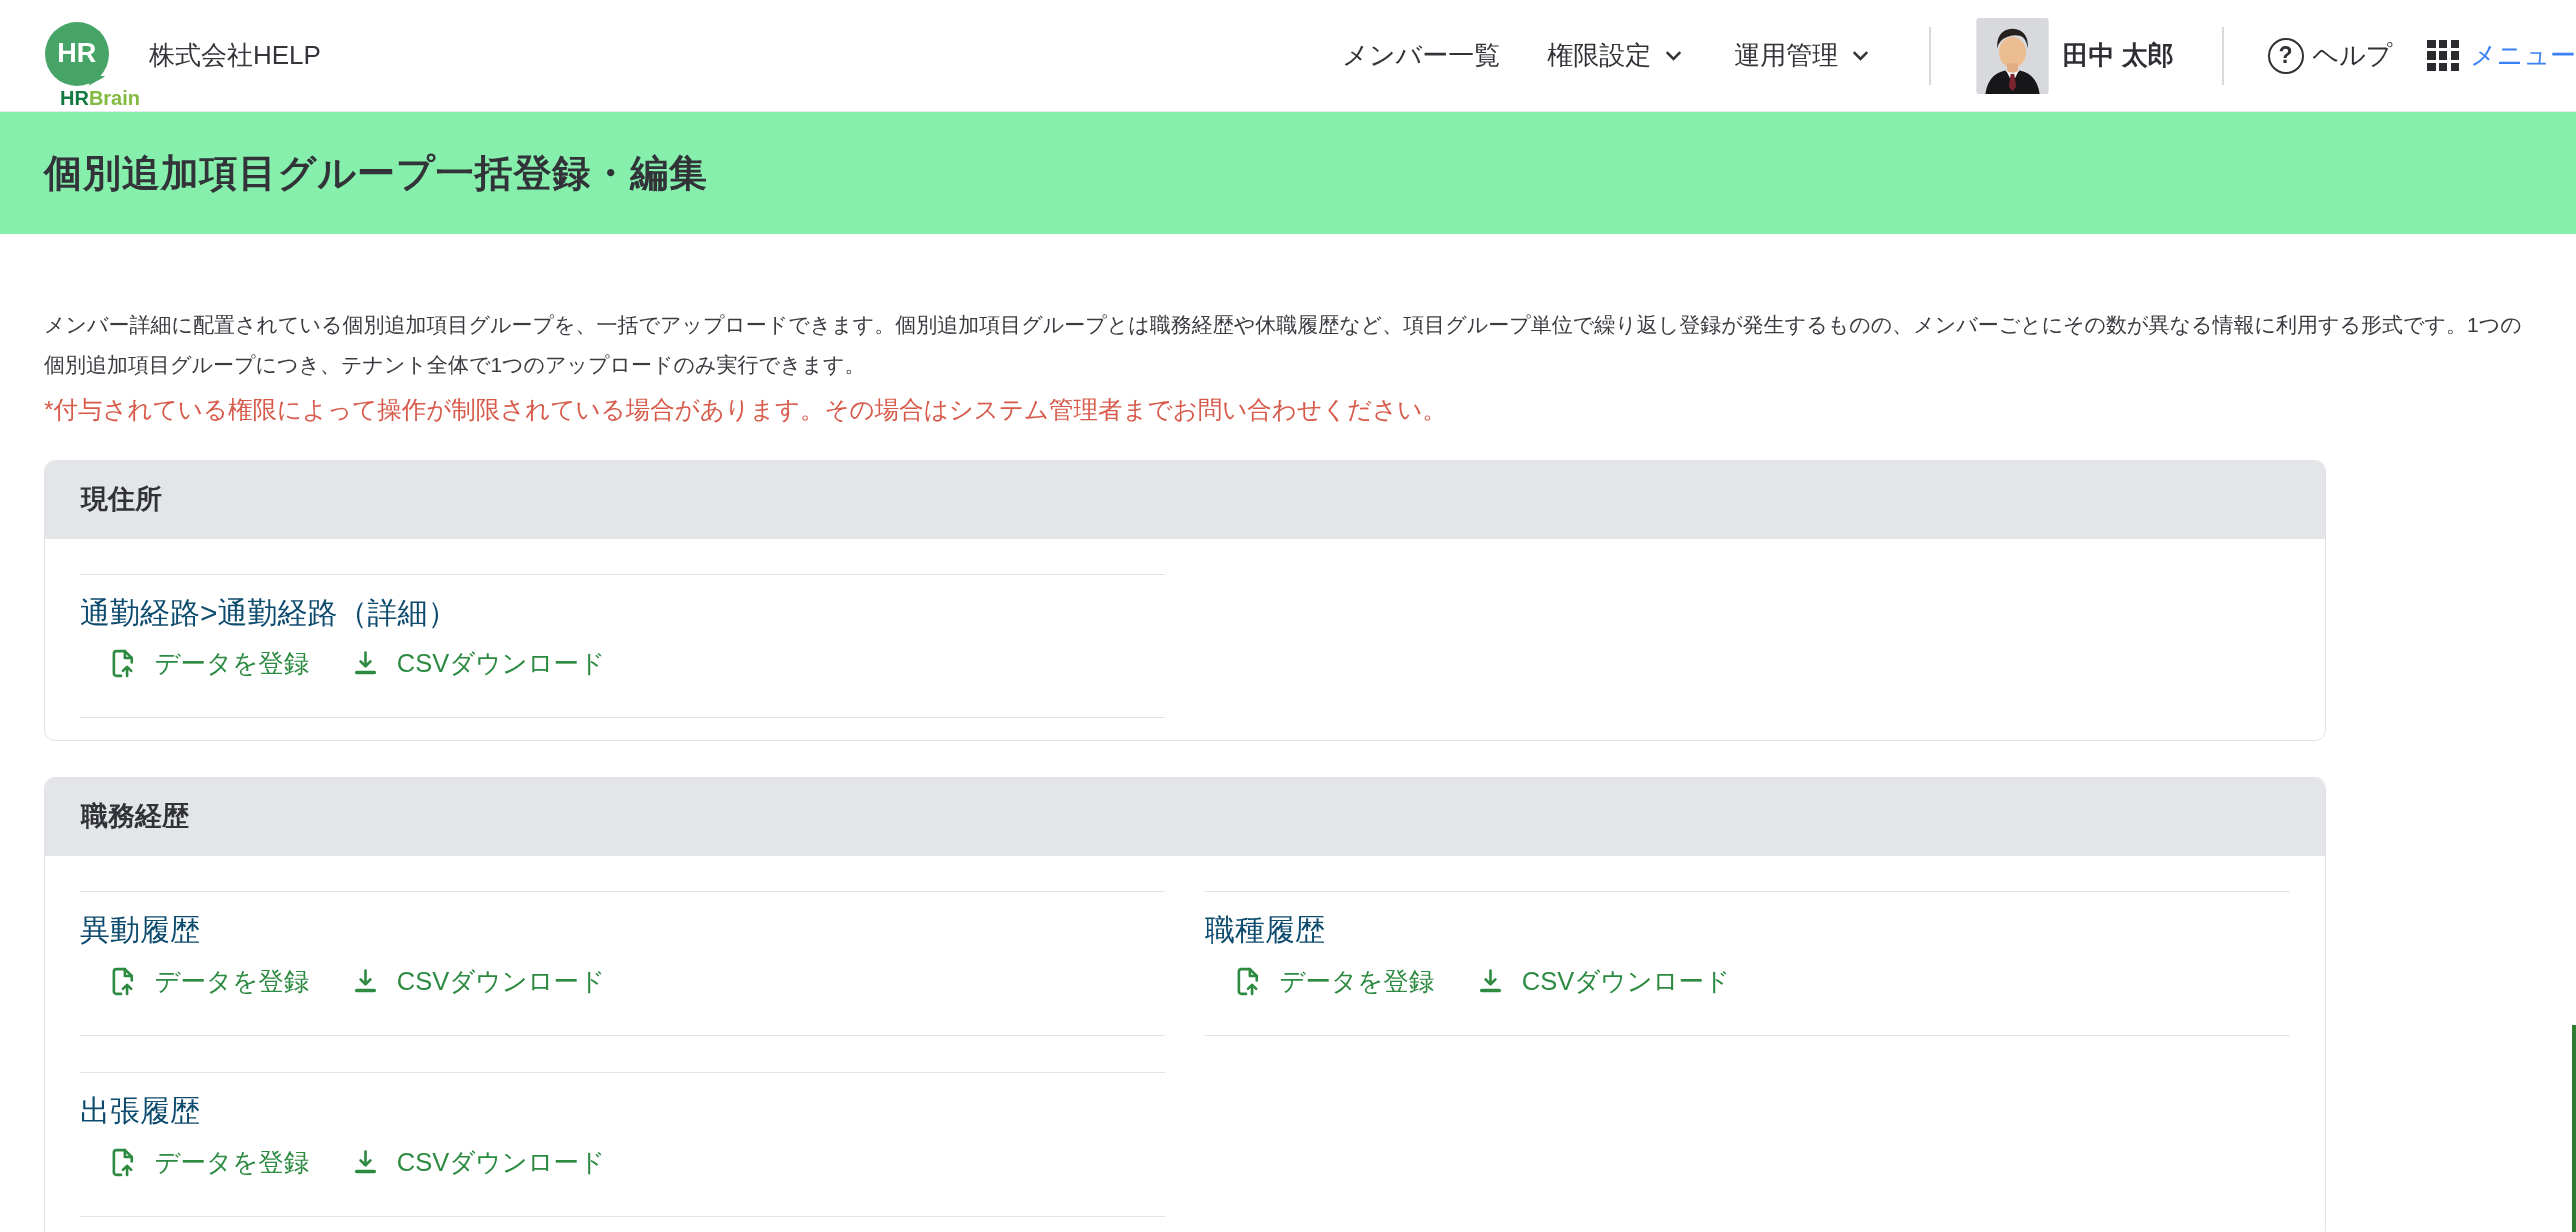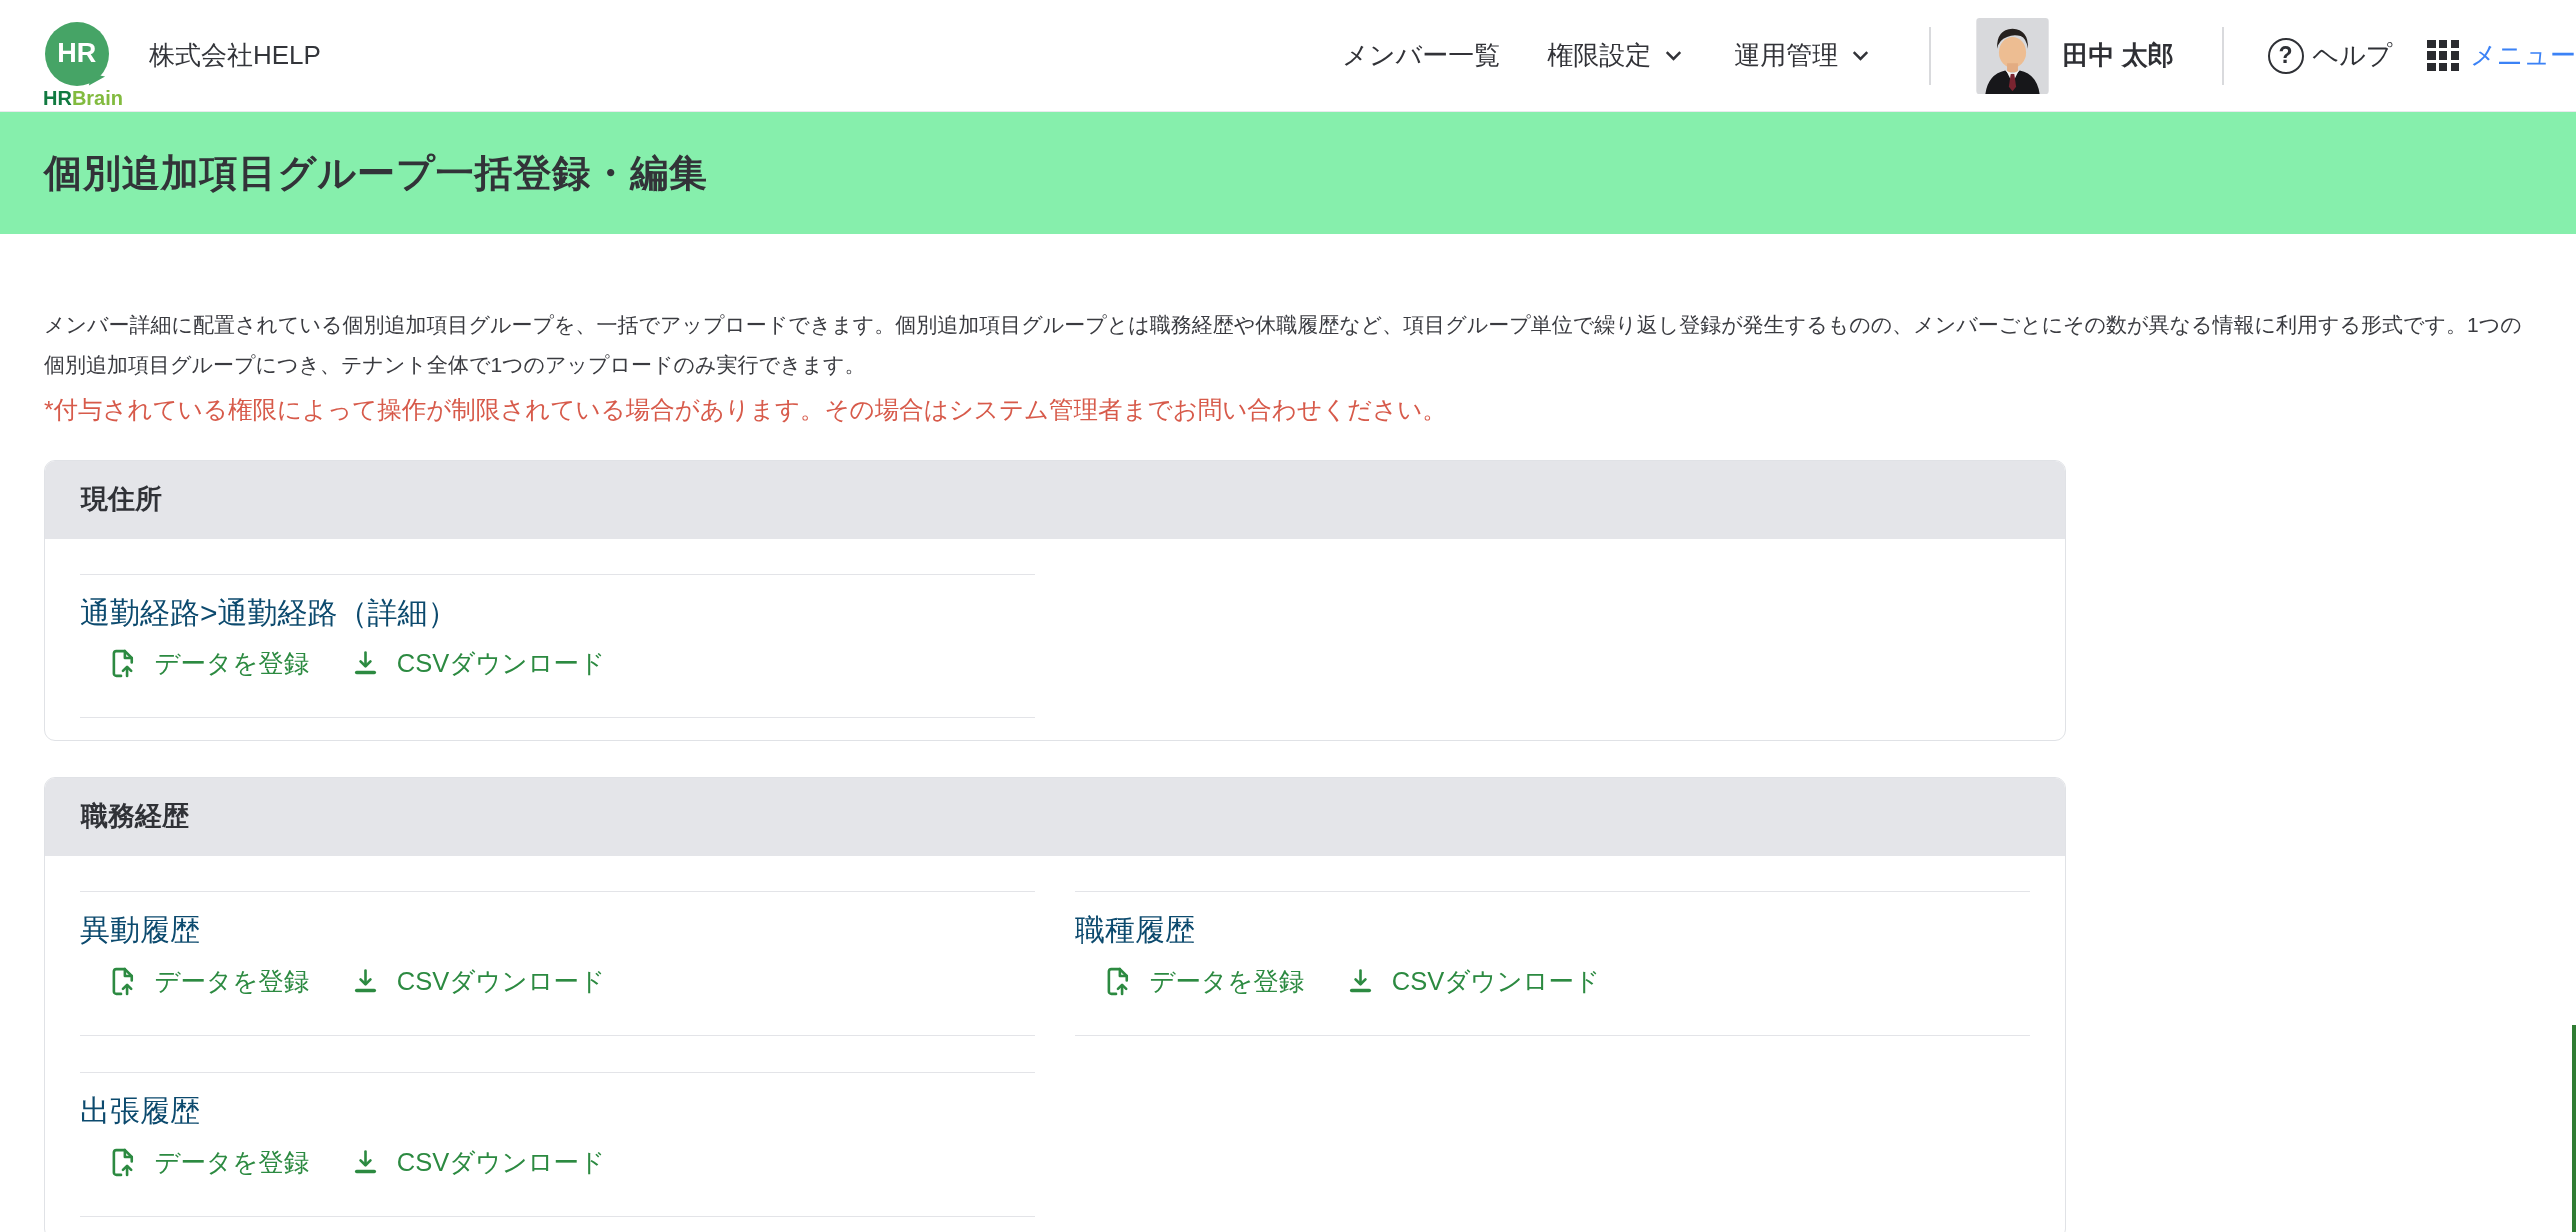--- a/index.html
+++ b/index.html
@@ -9,21 +9,21 @@
 
   
   .app-header { height:112px; background:#ffffff; border-bottom:1.8px solid #e9eaee;
     display:flex; align-items:center; padding-left:43px; }
   .logo-block { width:75px; position:relative; height:112px; flex:0 0 auto; }
   .logo-bubble { position:absolute; left:1.8px; top:22px; width:64px; height:64px;
     background:#46a466; border-radius:50%; display:flex; align-items:center; justify-content:center; }
   .logo-bubble .hr { color:#ffffff; font-weight:bold; font-size:27px; letter-spacing:0; }
   .logo-tail { position:absolute; left:47px; top:75px; width:0; height:0;
     border-left:14.5px solid #46a466; border-bottom:12.7px solid transparent; transform:rotate(12deg); }
-  .logo-word { position:absolute; left:0; top:87px; font-size:20px; font-weight:bold; white-space:nowrap; }
+  .logo-word { position:absolute; left:17px; top:87px; font-size:20px; font-weight:bold; white-space:nowrap; }
   .logo-word .w1 { color:#117a41; } .logo-word .w2 { color:#82bb3f; }
   .company-name { margin-left:31px; font-size:26px; color:#33353a; }
 
   .top-nav { margin-left:auto; display:flex; align-items:center; gap:47px; }
   .nav-item { font-size:26px; color:#323338; display:flex; align-items:center; gap:9px; cursor:pointer; white-space:nowrap; }
   .chev { width:27px; height:27px; stroke:#323338; fill:none; stroke-width:2.2; }
 
   .v-divider { width:1.8px; height:58px; background:#d9dadd; flex:0 0 auto; }
   .d1 { margin-left:55px; } .d2 { margin-left:48px; }
 
@@ -42,21 +42,21 @@
 
   
   .title-strip { height:122px; background:#86efac; display:flex; align-items:center; padding-left:44px; }
   .page-title { font-size:38px; font-weight:bold; color:#323338; letter-spacing:0.9px; }
 
   
   .main { padding:71px 44px 0 44px; }
   .description { font-size:21px; line-height:1.92; color:#3a3b40; max-width:2491px; }
   .warning { font-size:24.5px; line-height:1.92; color:#d75a4a; }
 
-  .card { width:2022px; border:1.8px solid #e0e2e6; border-radius:11px; background:#ffffff; overflow:hidden; }
+  .card { width:2282px; border:1.8px solid #e0e2e6; border-radius:11px; background:#ffffff; overflow:hidden; }
   .card-1 { margin-top:27px; }
   .card-2 { margin-top:36px; }
   .card-header { background:#e4e5e9; padding:20px 36px 22px 36px; }
   .card-title { font-size:27px; font-weight:bold; color:#303237; }
   .card-body { padding:35px 35px 22px 35px; display:grid; grid-template-columns:1fr 1fr; column-gap:40px; row-gap:36px; align-items:start; }
 
   .item { border-top:1.8px solid #e3e4e8; border-bottom:1.8px solid #e3e4e8; padding:18px 0 36px 0; }
   .item-label { font-size:30px; color:#0c4a6e; }
   .item-actions { margin-top:12.7px; display:flex; align-items:center; gap:40px; padding-left:27px; }
   .link { display:flex; align-items:center; gap:14.5px; color:#2c8a41; font-size:25.5px; cursor:pointer; text-decoration:none; white-space:nowrap; }

